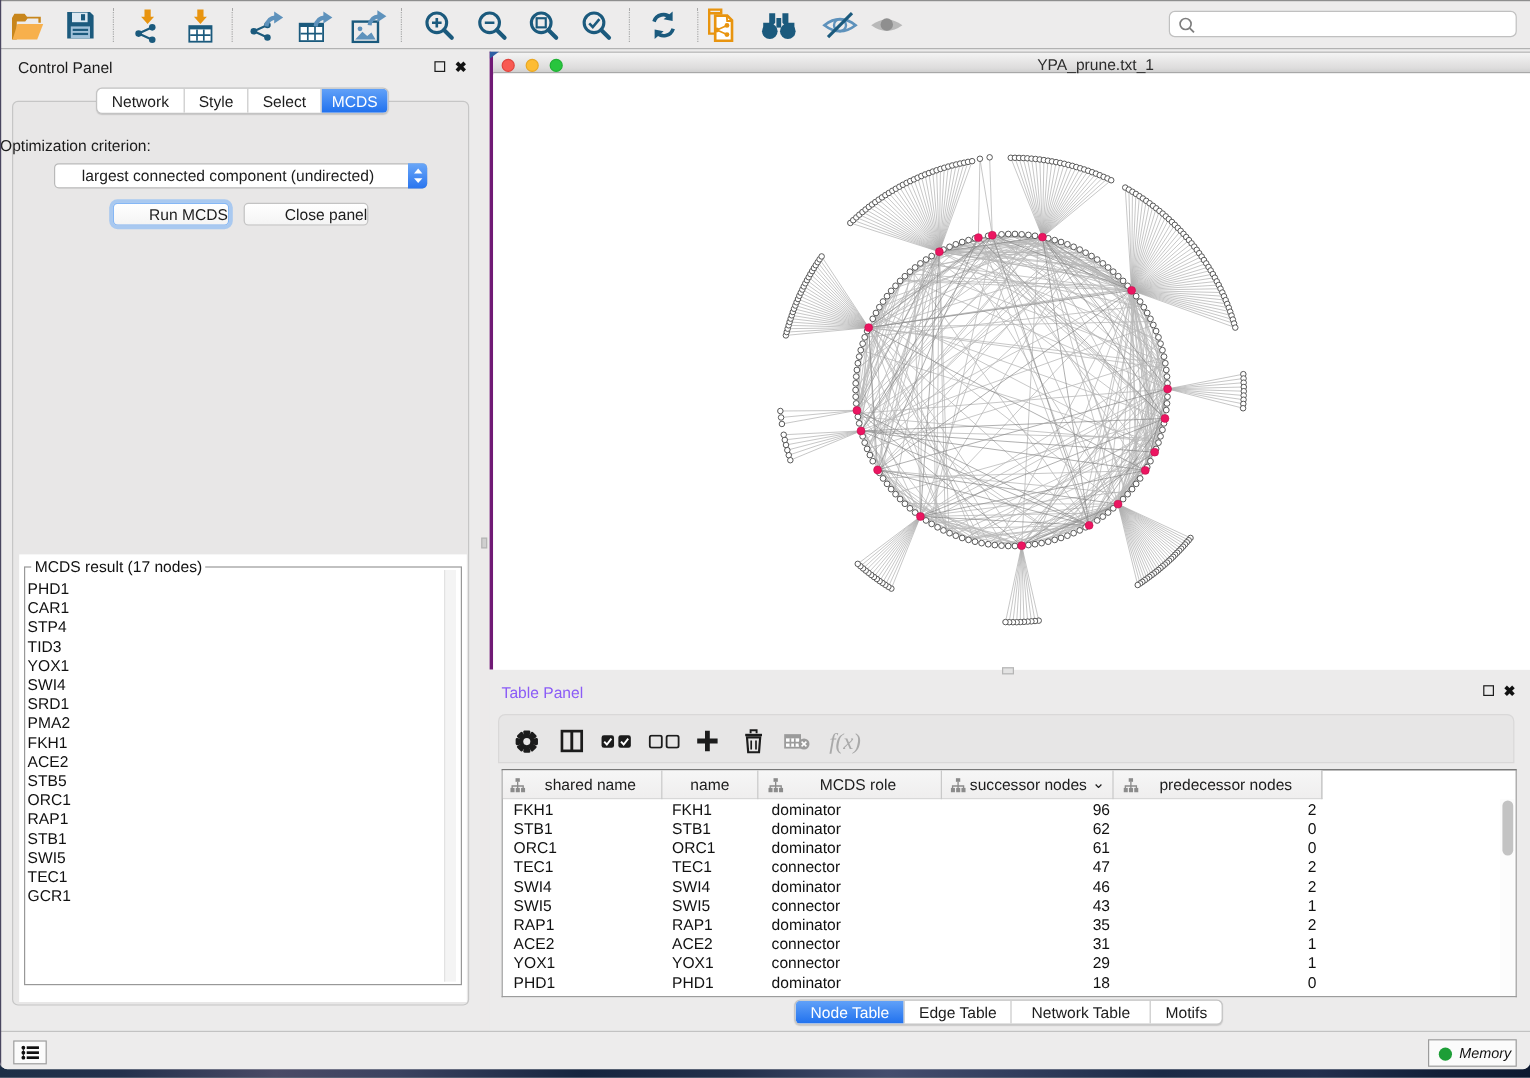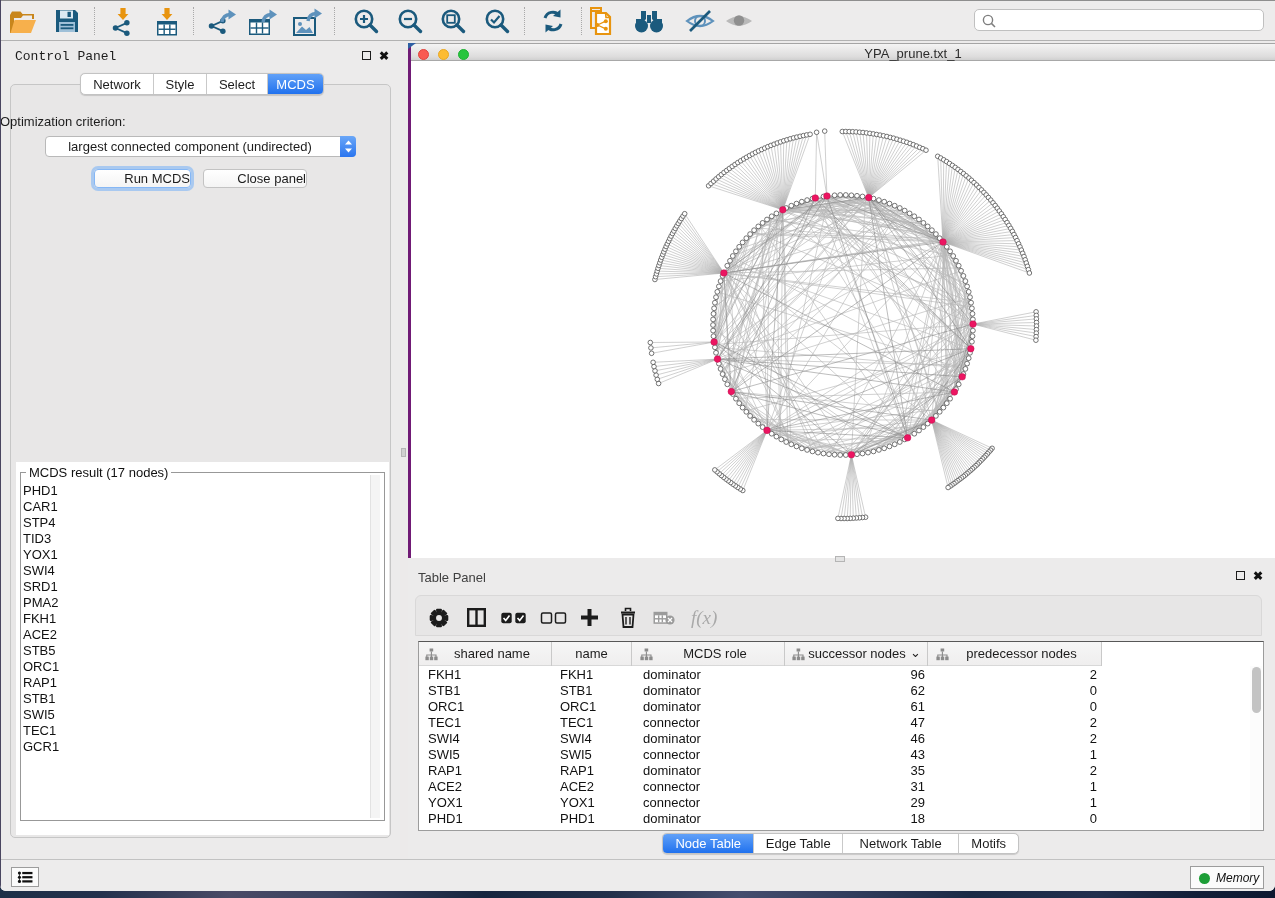--- a/index.html
+++ b/index.html
@@ -12,21 +12,21 @@
   #win-leftline { position:absolute; left:0; top:0; width:1px; height:891px; background:#4a4660; z-index:50; }
   
   #toolbar { position:absolute; left:0; top:0; width:1275px; height:41px;
              background:#edecec; border-bottom:1px solid #b2b2b2; }
   .tsep { position:absolute; top:7px; height:28px; width:0;
           border-left:1px dotted #a9a9a9; }
   #searchbox { position:absolute; left:974px; top:9px; width:290px; height:22px;
                background:#fff; border:1px solid #c0c0c0; border-radius:5px; }
   
   #cp { position:absolute; left:0; top:42px; width:400px; height:817px; background:#ecebeb; }
-  #cp-title { position:absolute; left:15px; top:7px; font-size:13px; color:#1c1c1c;font-family:Liberation Mono, monospace; }
+  #cp-title { position:absolute; left:15px; top:7px; font-size:13px; color:#1c1c1c; }
   .winbtn-sq { position:absolute; width:9px; height:9px; border:1.6px solid #1c1c1c; background:transparent; }
   .winbtn-x  { position:absolute; font-size:12px; font-weight:bold; color:#111; line-height:10px; }
   #tabpane { position:absolute; left:10px; top:42px; width:381px; height:754px;
              background:#e8e7e7; border:1px solid #c6c6c6; border-radius:5px; }
   .seg { position:absolute; display:flex; background:#fff; border:1px solid #c3c3c3;
          border-radius:5px; overflow:hidden; box-shadow:0 0.5px 1px rgba(0,0,0,.15); }
   .seg > div { font-size:13px; color:#1c1c1c; text-align:center; border-left:1px solid #c9c9c9;
                display:flex; align-items:center; justify-content:center; }
   .seg > div:first-child { border-left:none; }
   .seg > div.sel { background:linear-gradient(180deg,#61a1f8 0%,#2071ee 100%); color:#fff; }
@@ -61,21 +61,21 @@
               background:#fff; border-left:3px solid #701a75; border-top:1px solid #a5a5a5; }
   #nettitle { position:absolute; left:0; top:0; width:867px; height:17px;
               background:linear-gradient(180deg,#f4f4f4 0%,#dddcdc 80%,#d0d0d0 100%);
               border-bottom:1px solid #a8a8a8; }
   .tl { position:absolute; top:4.5px; width:11px; height:11px; border-radius:50%; }
   #nettitle span { position:absolute; left:0; width:1004px; top:2px; text-align:center;
                    font-size:13px; color:#2c2c2c; }
   #netview { position:absolute; left:0; top:18px; width:866px; height:496px; background:#fff; overflow:hidden;}
   
   #tp { position:absolute; left:408px; top:566px; width:867px; height:293px; background:#ecebeb; }
-  #tp-title { position:absolute; left:10px; top:4px; font-size:13px; color:#404040; }
+  #tp-title { position:absolute; left:10px; top:4px; font-size:13px; color:#8b5cf6; }
   #tp-toolbar { position:absolute; left:7px; top:29px; width:847px; height:41px;
                 background:#e7e6e6; border:1px solid #d9d8d8; border-radius:6px 6px 0 0; }
   #tbl { position:absolute; left:10px; top:75px; width:846px; height:190px; background:#fff;
          border:1px solid #9c9c9c; border-top:1px solid #575757; }
   #tbl-head { position:absolute; left:0; top:0; width:683px; height:24px;
               background:linear-gradient(180deg,#f6f6f6,#efeeee); border-bottom:1px solid #d8d8d8;
               border-right:1px solid #c9c9c9; font-size:13px; color:#1c1c1c; }
   .th { position:absolute; top:0; height:24px; border-right:1px solid #c9c9c9; }
   .th span { position:absolute; left:0; right:0; top:4px; text-align:center; }
   .trow { position:absolute; font-size:13px; color:#111; height:16px; line-height:16px; width:840px;}

